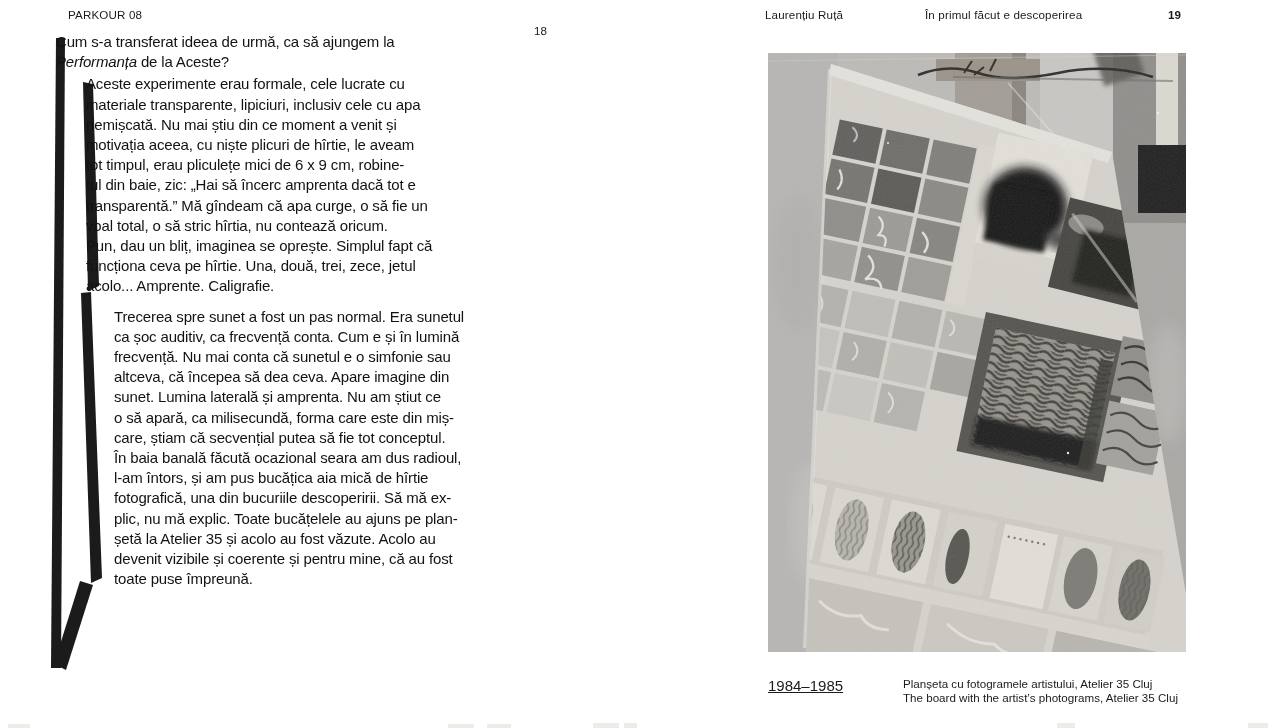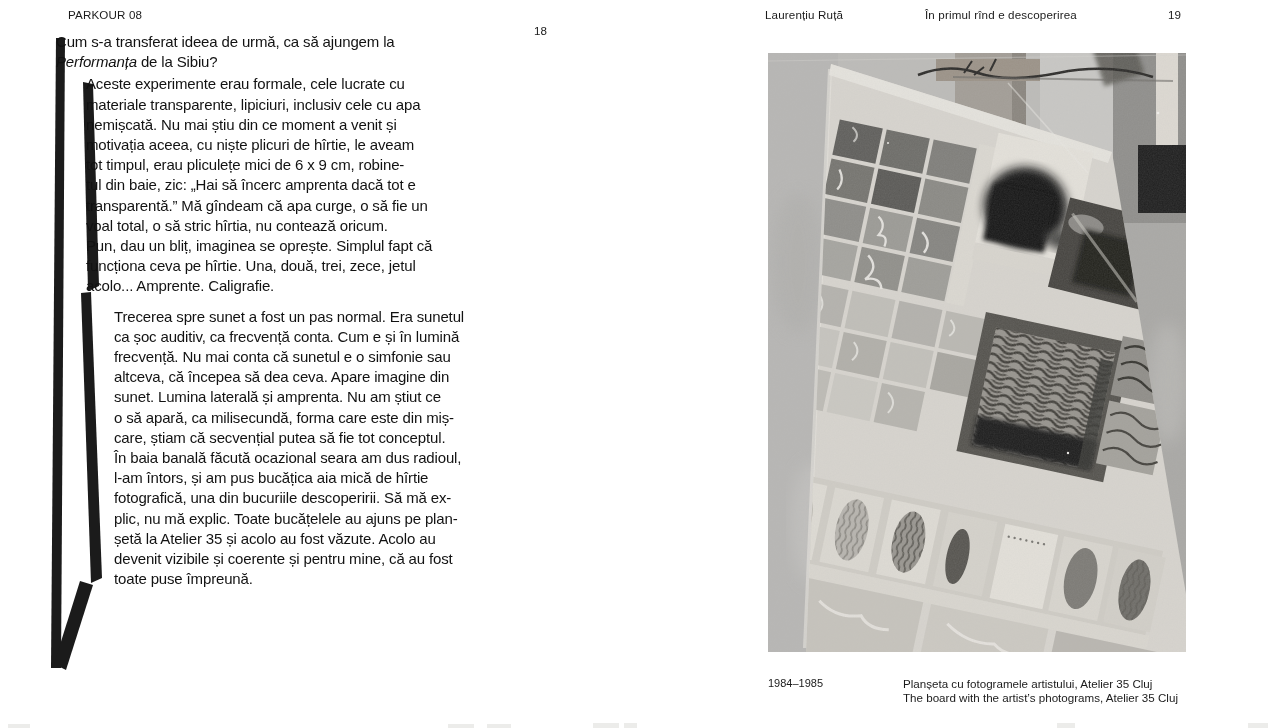--- a/index.html
+++ b/index.html
@@ -9,58 +9,58 @@
     overflow:hidden;
   }
   .runhead{
     position:absolute;top:8px;font-size:11.6px;letter-spacing:.15px;color:#1b1b1b;
     white-space:nowrap;
   }
   .rh-left{left:68px;}
   .rh-folio-left{left:534px;margin-top:16px;}
   .rh-author{left:765px;}
   .rh-title{left:925px;}
-  .rh-folio-right{left:1168px;}
+  .rh-folio-right{left:1168px;font-weight:bold;}
   .text-col{
     position:absolute;left:56px;top:32px;width:500px;
     font-size:15px;line-height:20.2px;letter-spacing:-0.15px;color:#121212;
   }
   .question{white-space:pre-line;}
   .question em{font-style:italic;}
   .para{white-space:pre-line;margin:10px 0 0 58px;}
   .para.first{margin-top:2px;margin-left:30px;}
   .margin-marks{position:absolute;left:40px;top:30px;width:80px;height:650px;}
   .photo-wrap{
     position:absolute;left:768px;top:53px;width:418px;height:599px;overflow:hidden;
   }
-  .caption-years{position:absolute;left:768px;top:677px;font-size:11px;color:#1b1b1b;}
+  .caption-years{position:absolute;left:768px;top:677px;font-size:15px;color:#1b1b1b;text-decoration:underline;}
   .caption-block{position:absolute;left:903px;top:677px;font-size:11.6px;line-height:14px;color:#1b1b1b;}
   .edge-mark{position:absolute;height:5px;background:#ececea;}
 </style>
 </head>
 <body>
 
 <div class="spread">
 
   <div class="runhead rh-left">PARKOUR 08</div>
   <div class="runhead rh-folio-left">18</div>
   <div class="runhead rh-author">Laurențiu Ruță</div>
-  <div class="runhead rh-title">În primul rînd e descoperirea</div>
+  <div class="runhead rh-title">În primul făcut e descoperirea</div>
   <div class="runhead rh-folio-right">19</div>
 
   <svg class="margin-marks" viewBox="0 0 80 650" xmlns="http://www.w3.org/2000/svg">
     <polygon points="16,8 25,8 21,638 11,638" fill="#1b1b1b"></polygon>
     <polygon points="43,52 53,54 59,256 48,261" fill="#1b1b1b"></polygon>
     <polygon points="41,263 51,262 62,548 51,553" fill="#1b1b1b"></polygon>
     <polygon points="40,551 53,555 26,640 14,634" fill="#1b1b1b"></polygon>
   </svg>
 
   <div class="text-col">
     <div class="question"><span>Cum s-a transferat ideea de urmă, ca să ajungem la
-</span><em>Performanța</em><span> de la Sibiu?</span></div>
+</span><em>Performanța</em><span> de la Aceste?</span></div>
     <div class="para first">Aceste experimente erau formale, cele lucrate cu
 materiale transparente, lipiciuri, inclusiv cele cu apa
 nemișcată. Nu mai știu din ce moment a venit și
 motivația aceea, cu niște plicuri de hîrtie, le aveam
 tot timpul, erau pliculețe mici de 6 x 9 cm, robine-
 tul din baie, zic: „Hai să încerc amprenta dacă tot e
 transparentă.” Mă gîndeam că apa curge, o să fie un
 voal total, o să stric hîrtia, nu contează oricum.
 Pun, dau un bliț, imaginea se oprește. Simplul fapt că
 funcționa ceva pe hîrtie. Una, două, trei, zece, jetul

